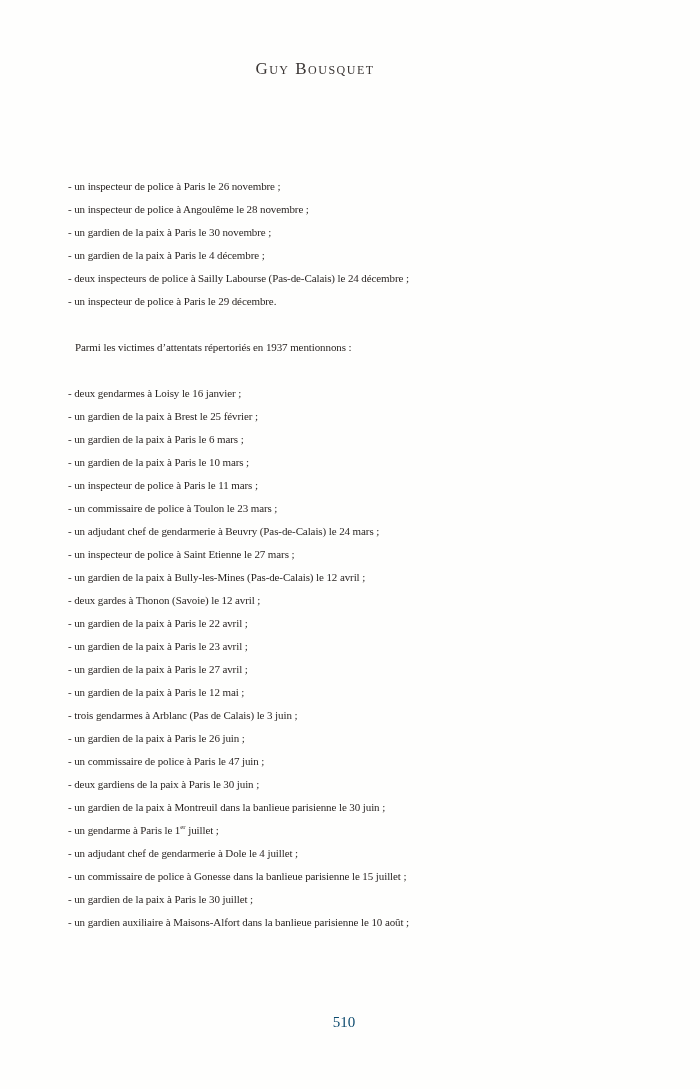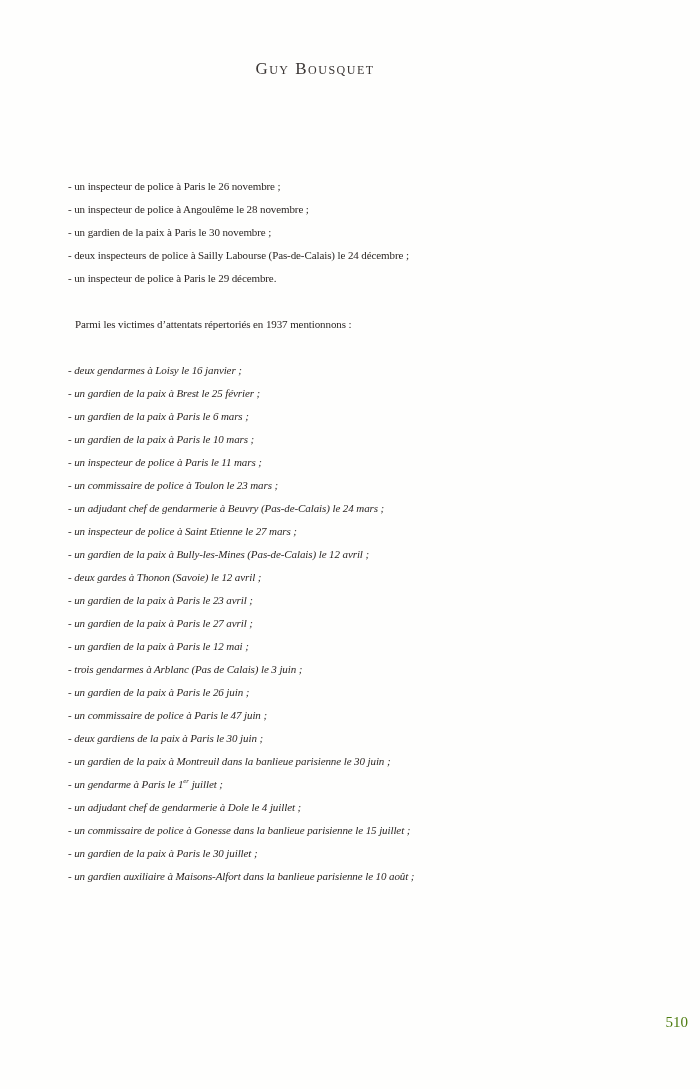--- a/index.html
+++ b/index.html
@@ -38,69 +38,70 @@
   .list .line {
     white-space: nowrap;
   }
   .paragraph {
     margin-top: 23px;
     padding-left: 7px;      
     white-space: nowrap;
   }
   .list-1943 {
     margin-top: 23px;
-    font-style: italic;
   }
   sup {
     font-size: 0.62em;
     line-height: 0;
     vertical-align: super;
     letter-spacing: 0;
   }
   .page-number {
     position: absolute;
     top: 1011px;
     left: 0;
     width: 688px;            
-    text-align: right;
+    text-align: center;
     font-size: 15px;
     line-height: 22px;
-    color: #4d7c0f;
+    color: #0c4a6e;
   }
 </style>
 </head>
 <body>
 
 <div class="page">
 
   <div class="running-header">Guy Bousquet</div>
 
   <div class="content">
 
     <div class="list list-1942">
         <div class="line">- un inspecteur de police à Paris le 26 novembre ;</div>
         <div class="line">- un inspecteur de police à Angoulême le 28 novembre ;</div>
         <div class="line">- un gardien de la paix à Paris le 30 novembre ;</div>
+        <div class="line">- un gardien de la paix à Paris le 4 décembre ;</div>
         <div class="line">- deux inspecteurs de police à Sailly Labourse (Pas-de-Calais) le 24 décembre ;</div>
         <div class="line">- un inspecteur de police à Paris le 29 décembre.</div>
       </div>
 
     <div class="paragraph">Parmi les victimes d’attentats répertoriés en 1937 mentionnons :</div>
 
     <div class="list list-1943">
         <div class="line">- deux gendarmes à Loisy le 16 janvier ;</div>
         <div class="line">- un gardien de la paix à Brest le 25 février ;</div>
         <div class="line">- un gardien de la paix à Paris le 6 mars ;</div>
         <div class="line">- un gardien de la paix à Paris le 10 mars ;</div>
         <div class="line">- un inspecteur de police à Paris le 11 mars ;</div>
         <div class="line">- un commissaire de police à Toulon le 23 mars ;</div>
         <div class="line">- un adjudant chef de gendarmerie à Beuvry (Pas-de-Calais) le 24 mars ;</div>
         <div class="line">- un inspecteur de police à Saint Etienne le 27 mars ;</div>
         <div class="line">- un gardien de la paix à Bully-les-Mines (Pas-de-Calais) le 12 avril ;</div>
         <div class="line">- deux gardes à Thonon (Savoie) le 12 avril ;</div>
+        <div class="line">- un gardien de la paix à Paris le 22 avril ;</div>
         <div class="line">- un gardien de la paix à Paris le 23 avril ;</div>
         <div class="line">- un gardien de la paix à Paris le 27 avril ;</div>
         <div class="line">- un gardien de la paix à Paris le 12 mai ;</div>
         <div class="line">- trois gendarmes à Arblanc (Pas de Calais) le 3 juin ;</div>
         <div class="line">- un gardien de la paix à Paris le 26 juin ;</div>
         <div class="line">- un commissaire de police à Paris le 47 juin ;</div>
         <div class="line">- deux gardiens de la paix à Paris le 30 juin ;</div>
         <div class="line">- un gardien de la paix à Montreuil dans la banlieue parisienne le 30 juin ;</div>
         <div class="line">- un gendarme à Paris le 1<sup>er</sup> juillet ;</div>
         <div class="line">- un adjudant chef de gendarmerie à Dole le 4 juillet ;</div>

